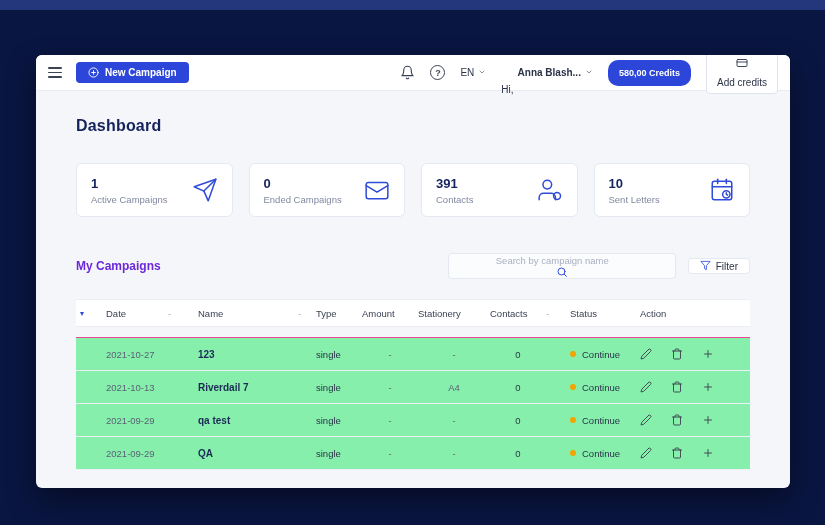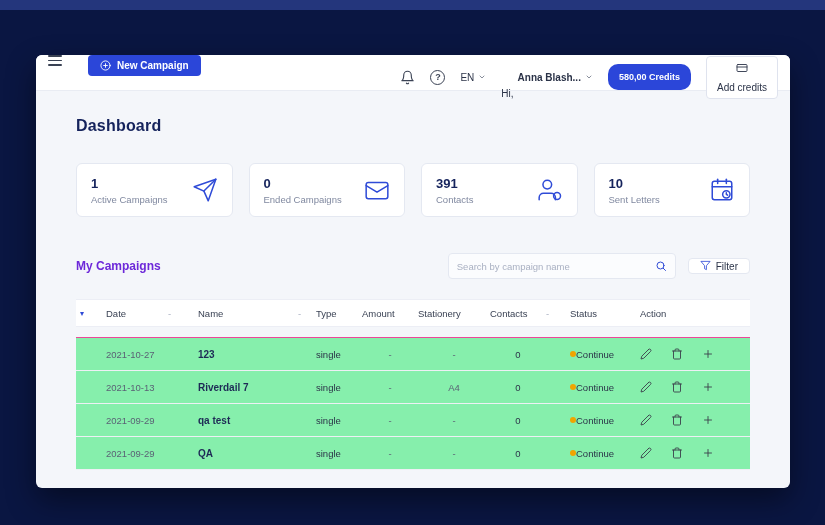--- a/index.html
+++ b/index.html
@@ -11,21 +11,21 @@
 
   .app-window {
     position:absolute; left:36px; top:55px; width:754px; height:433px;
     background:#f4f6fa; border-radius:6px; overflow:hidden;
     box-shadow:0 12px 30px rgba(0,0,0,.45);
   }
 
   
   .app-header {
     height:36px; background:#ffffff; border-bottom:1px solid #e9ecf3;
-    display:flex; align-items:flex-start; padding:0 12px; gap:26px;
+    display:flex; align-items:center; padding:0 12px; gap:14px;
   }
   .hamburger { width:14px; display:flex; flex-direction:column; gap:3px; cursor:pointer; }
   .hamburger span { display:block; height:1.6px; background:#3a4254; border-radius:1px; }
 
   .btn-primary {
     display:flex; align-items:center; gap:6px; background:#2b46d9; color:#fff;
     border:none; border-radius:4px; padding:5px 12px; font-size:10px; font-weight:bold;
     cursor:pointer; font-family:inherit;
   }
   .btn-primary svg { display:block; }
@@ -64,21 +64,21 @@
   .stat-value { font-size:13px; font-weight:bold; color:#15235c; }
   .stat-label { font-size:9.5px; color:#8089a0; margin-top:3px; }
   .stat-icon { color:#2f4bd7; display:flex; }
 
   
   .camp-toolbar { margin-top:36px; display:flex; align-items:center; }
   .camp-title { font-size:12px; font-weight:bold; color:#6d28d9; }
   .toolbar-right { margin-left:auto; display:flex; align-items:center; gap:12px; }
   .search-box {
     display:flex; align-items:center; width:228px; height:26px;
-    background:#fbfcfe; border:1px solid #e4e8f1; border-radius:4px; padding:0 8px;
+    background:#fbfcfe; border:1px solid #e4e8f1; border-radius:4px; padding:0 8px;flex-direction:column;
   }
   .search-box input {
     flex:1; border:none; outline:none; background:transparent;
     font-size:9.5px; color:#2b3348; font-family:inherit;
   }
   .search-box input::placeholder { color:#a9b0c2; }
   .search-box .icon-btn { color:#2f4bd7; }
   .btn-filter {
     display:flex; align-items:center; gap:5px; background:#fff; border:1px solid #e4e8f1;
     border-radius:4px; height:16px; padding:0 11px; font-size:10px; color:#2b3348;
@@ -103,21 +103,21 @@
   .tbody { margin-top:10px; background:#86efac; border-top:1px solid #ec4899; }
   .data-row { height:33px; border-bottom:1px solid #eef0f5; font-size:9.5px; color:#2b3348; }
 
   .c1{grid-column:1} .c2{grid-column:2} .c3{grid-column:3} .c4{grid-column:4}
   .c5{grid-column:5} .c6{grid-column:6} .c7{grid-column:7} .c8{grid-column:8}
   .c9{grid-column:9} .c10{grid-column:10} .c11{grid-column:11} .c12{grid-column:12}
 
   .cell-name { font-weight:bold; color:#1d2a55; font-size:10px; }
   .cell-center { text-align:center; }
   .cell-muted { color:#5a6275; }
-  .status-cell { display:flex; align-items:center; gap:0; }
+  .status-cell { display:flex; align-items:center; gap:6px; }
   .status-dot { width:6px; height:6px; border-radius:50%; background:#f0a500; }
   .action-cell { display:flex; align-items:center; gap:19px; color:#3a3f4b; }
   .action-cell .icon-btn { color:#3a3f4b; }
 </style>
 </head>
 <body>
 
 <div class="screen">
   <div class="top-band"></div>
 

